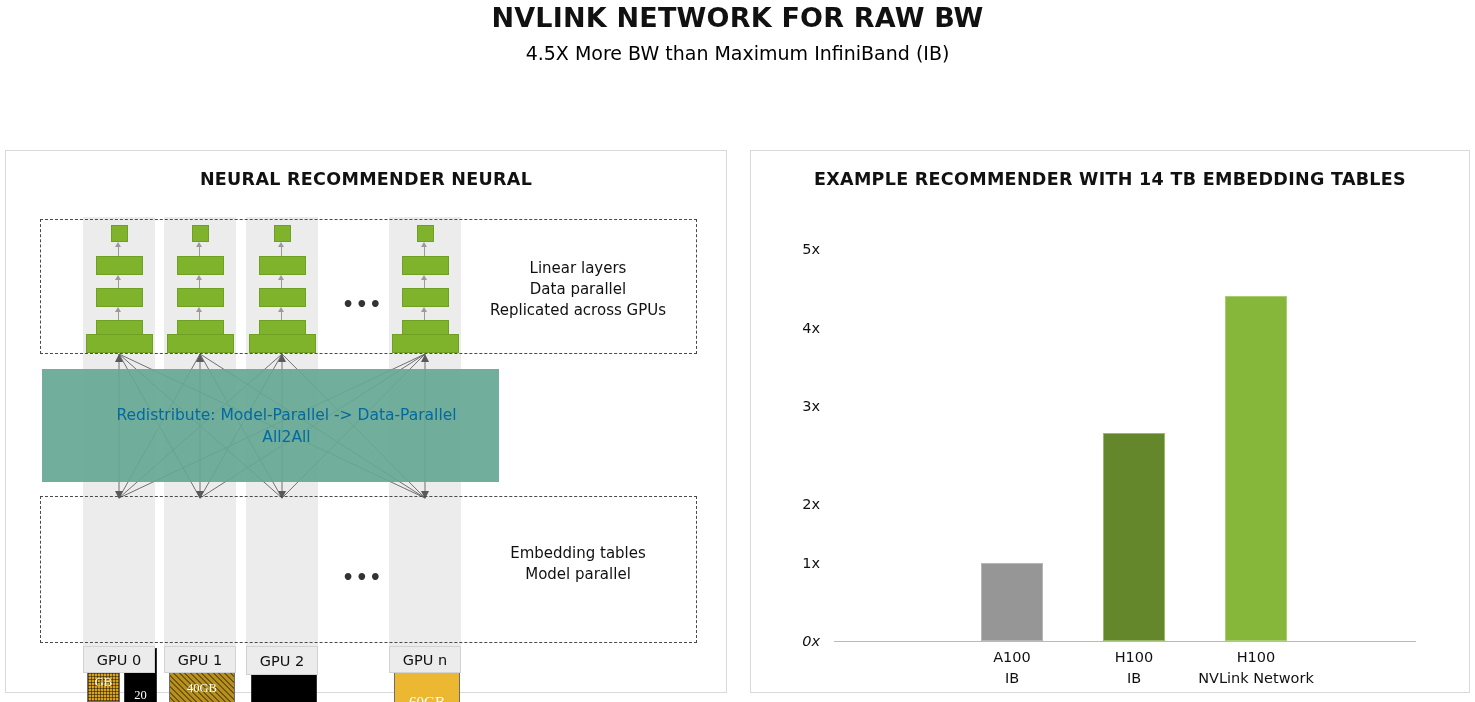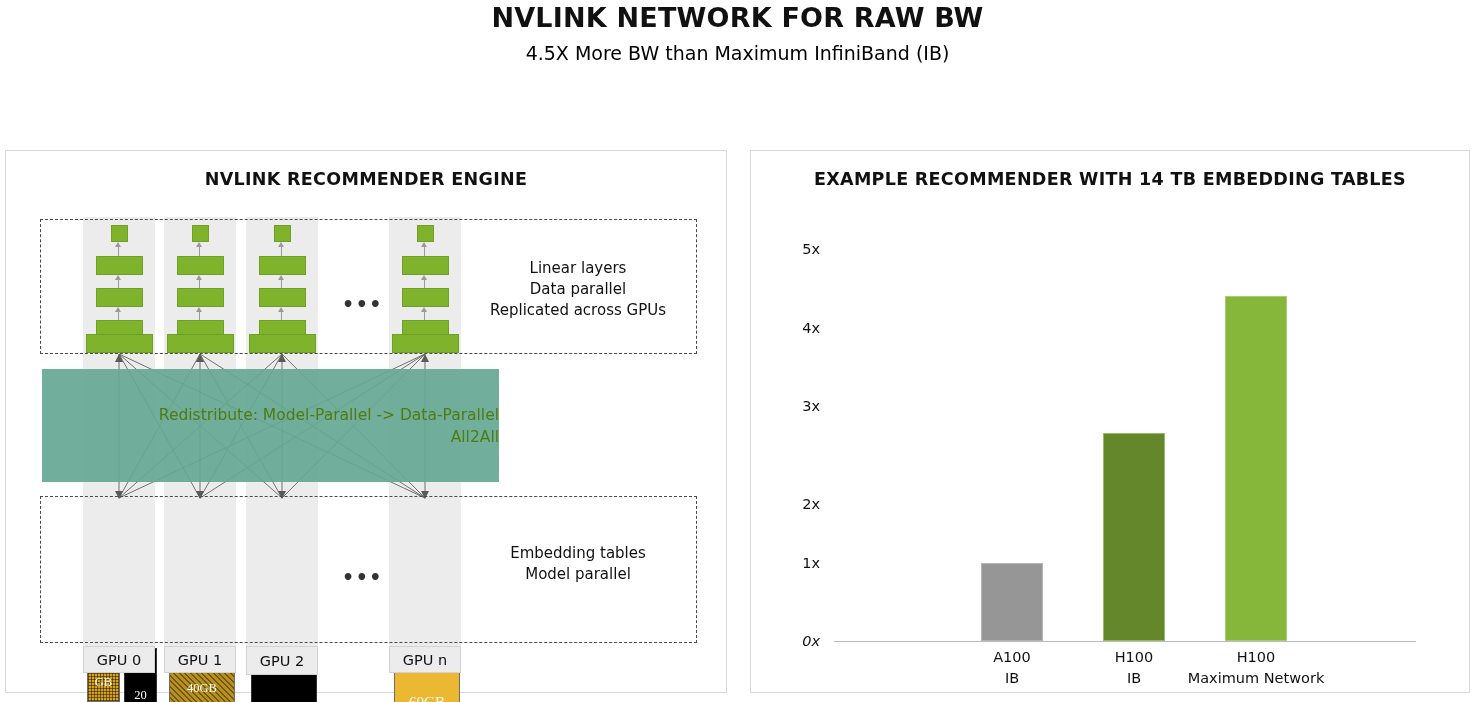--- a/index.html
+++ b/index.html
@@ -71,23 +71,23 @@
   }
 
   
   .teal-band {
     position: absolute;
     background: #65a793;
     opacity: 0.92;
   }
   .teal-text {
     position: absolute;
-    color: #4d7c0f;
+    color: #0369a1;
     font-size: 15.5px;
-    text-align: right;
+    text-align: center;
     line-height: 22px;
     z-index: 6;
     padding-left: 32px;
   }
 
   
   #crisscross { position: absolute; left: 0; top: 0; pointer-events: none; }
 
   
   .mem {
@@ -159,21 +159,21 @@
 </style>
 </head>
 <body>
 
 <div id="root">
 
   <div class="main-title">NVLINK NETWORK FOR RAW BW</div>
   <div class="main-subtitle">4.5X More BW than Maximum InfiniBand (IB)</div>
 
   <div class="panel" id="panel-left">
-    <div class="panel-title">NVLINK RECOMMENDER ENGINE</div>
+    <div class="panel-title">NEURAL RECOMMENDER NEURAL</div>
 
     <div class="gpu-col" style="left:77px;  top:66px; width:72px;  height:452px;"></div>
     <div class="gpu-col" style="left:158px; top:66px; width:72px;  height:452px;"></div>
     <div class="gpu-col" style="left:240px; top:66px; width:72px;  height:452px;"></div>
     <div class="gpu-col" style="left:383px; top:66px; width:72px;  height:452px;"></div>
 
     <div class="dashed-box" style="left:34px; top:68px; width:657px; height:135px;"></div>
 
     <div class="nn-block" style="left:105px; top:74px; width:17px; height:17px;"></div>
     <div class="nn-arrow" style="left:112px; top:95px; height:10px;"></div>
@@ -340,17 +340,17 @@
     <div class="x-label" style="left:201px; top:496px; width:120px;">
       <div>A100</div>
       <div>IB</div>
     </div>
     <div class="x-label" style="left:323px; top:496px; width:120px;">
       <div>H100</div>
       <div>IB</div>
     </div>
     <div class="x-label" style="left:432px; top:496px; width:146px;">
       <div>H100</div>
-      <div>Maximum Network</div>
+      <div>NVLink Network</div>
     </div>
   </div>
 
 </div>
 
 </body></html>

